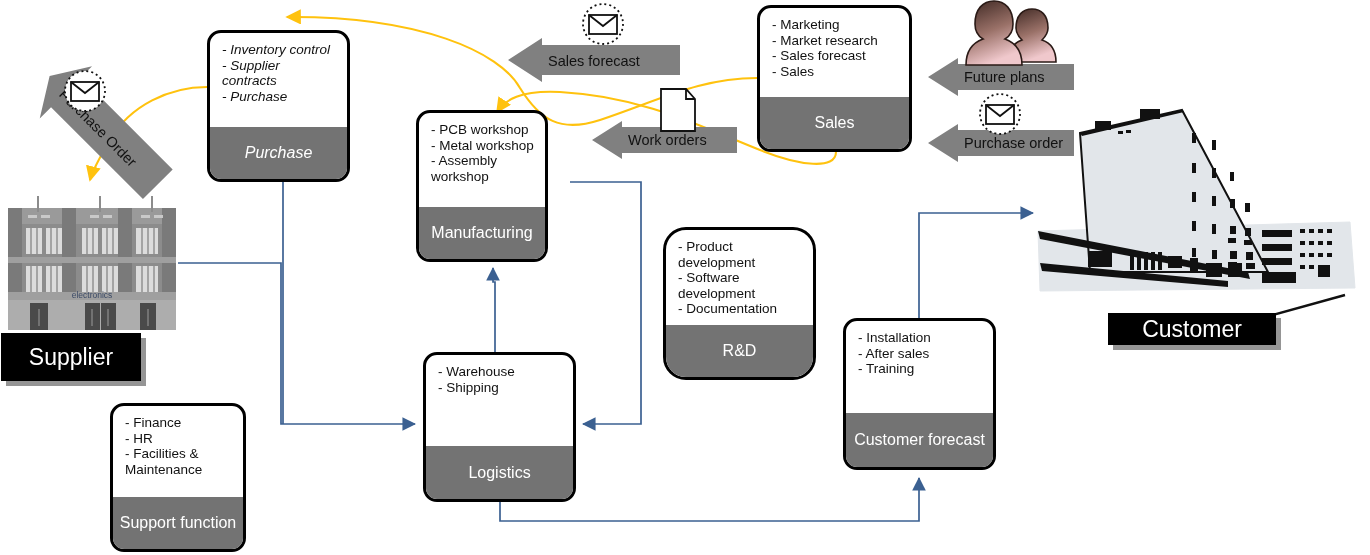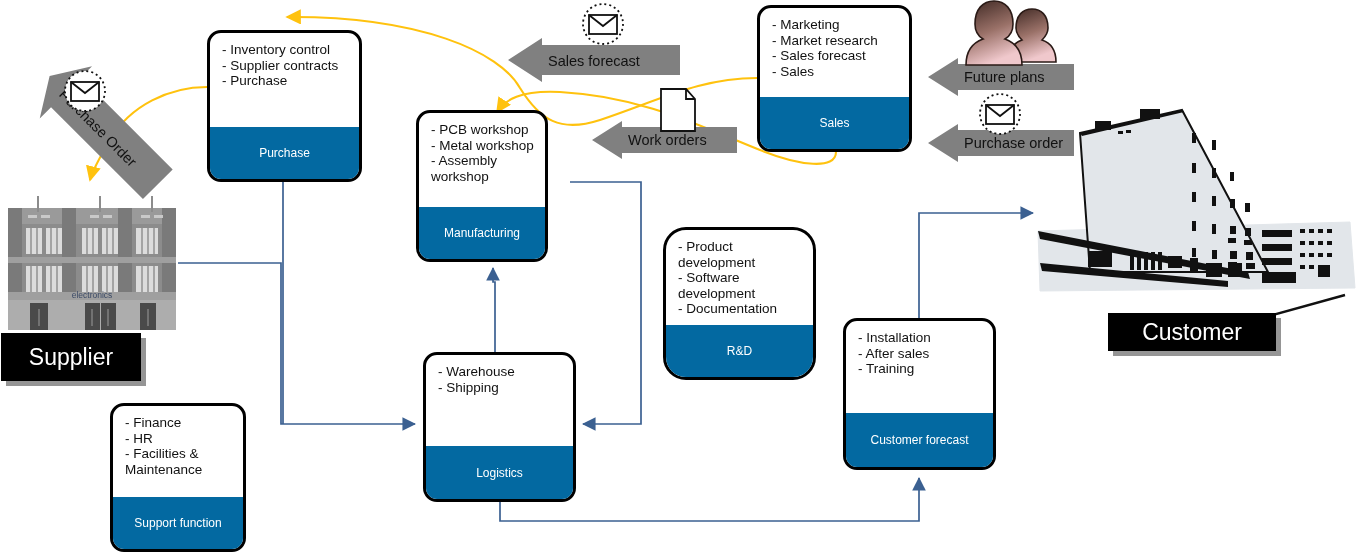--- a/index.html
+++ b/index.html
@@ -9,22 +9,22 @@
   svg.layer{position:absolute;left:0;top:0;width:1370px;height:555px;overflow:visible;}
   #arrow-layer{z-index:1;}
   #icon-layer{z-index:4;pointer-events:none;}
 
   
   .node{position:absolute;z-index:3;box-sizing:border-box;
         border:3px solid #000;border-radius:14px;background:#ffffff;
         display:flex;flex-direction:column;overflow:hidden;}
   .node .body{flex:1 1 auto;padding:9px 10px 4px 12px;
         font-size:13.5px;line-height:15.5px;color:#111;white-space:pre-line;}
-  .node .cap{background:#0369a1;color:#fff;display:flex;align-items:center;
-        justify-content:center;font-size:12px;}
+  .node .cap{background:#737373;color:#fff;display:flex;align-items:center;
+        justify-content:center;font-size:16px;}
 
   
   .ent-label{position:absolute;z-index:5;background:#000;color:#fff;
         display:flex;align-items:center;justify-content:center;
         box-shadow:5px 5px 0 rgba(130,130,130,.85);}
 
   
   .blockarrow{position:absolute;z-index:2;}
 </style>
 </head>
@@ -285,21 +285,21 @@
     </g>
 
     <g>
       <path d="M1016,28 c0,-13 7,-19 16,-19 c9,0 16,6 16,19 c0,5 -3,9 -6,12
                c9,3 14,10 14,22 l-48,0 c0,-12 5,-19 14,-22 c-3,-3 -6,-7 -6,-12 z" fill="url(#peopleGrad)" stroke="#2a1a16" stroke-width="1.6"></path>
       <path d="M975,24 c0,-15 8,-23 19,-23 c11,0 19,8 19,23 c0,7 -3,12 -8,15
                c11,4 17,12 17,26 l-56,0 c0,-14 6,-22 17,-26 c-5,-3 -8,-8 -8,-15 z" fill="url(#peopleGrad)" stroke="#2a1a16" stroke-width="1.6"></path>
     </g>
   </svg>
 
-  <div class="node" style="left:207px;top:30px;width:155px;height:152px;">
+  <div class="node" style="left:207px;top:30px;width:143px;height:152px;font-style:italic;">
     <div class="body">- Inventory control
 - Supplier contracts
 - Purchase</div>
     <div class="cap" style="height:52px;">Purchase</div>
   </div>
 
   <div class="node" style="left:416px;top:110px;width:132px;height:152px;">
     <div class="body">- PCB workshop
 - Metal workshop
 - Assembly
@@ -340,15 +340,15 @@
   <div class="node" style="left:110px;top:403px;width:136px;height:149px;">
     <div class="body">- Finance
 - HR
 - Facilities &amp;
 Maintenance</div>
     <div class="cap" style="height:52px;">Support function</div>
   </div>
 
   <div class="ent-label" style="left:1px;top:333px;width:140px;height:48px;font-size:23px;">Supplier</div>
 
-  <div class="ent-label" style="left:1108px;top:313px;width:168px;height:38px;font-size:23px;">Customer</div>
+  <div class="ent-label" style="left:1108px;top:313px;width:168px;height:32px;font-size:23px;">Customer</div>
 
 </div>
 
 </body></html>

